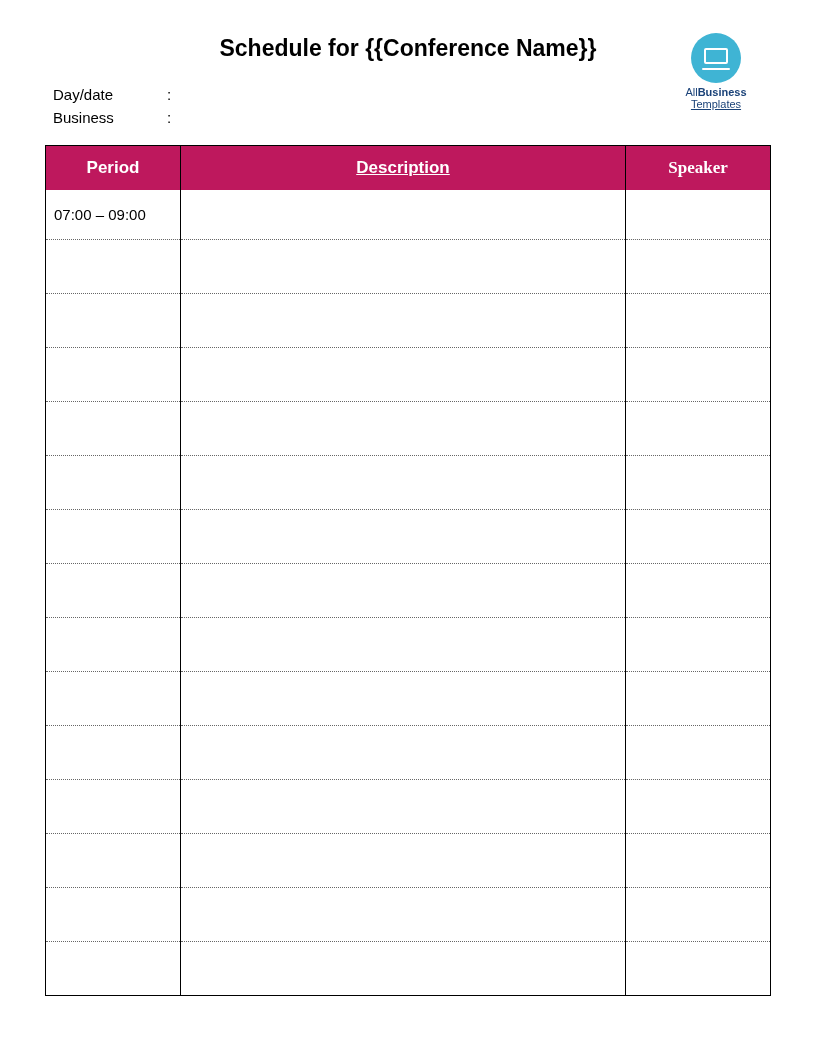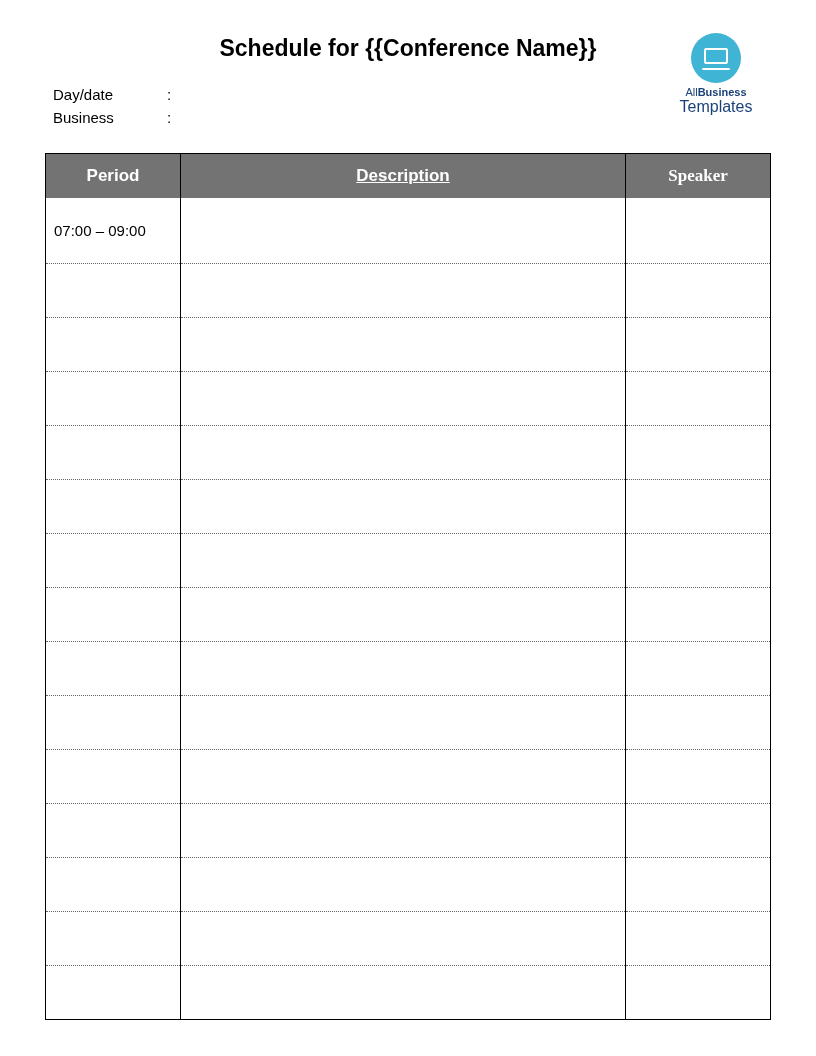--- a/index.html
+++ b/index.html
@@ -13,21 +13,21 @@
       width: 816px;
       height: 1056px;
       position: relative;
     }
     .page {
       padding: 30px 45px 45px 45px;
       position: relative;
     }
     .header-area {
       position: relative;
-      margin-bottom: 24px;
+      margin-bottom: 16px;
     }
     .title {
       text-align: center;
       font-size: 23px;
       font-weight: bold;
       color: #000000;
       margin-top: 5px;
       margin-bottom: 22px;
     }
     .meta {
@@ -87,32 +87,33 @@
     .logo-text1 {
       font-size: 11px;
       color: #1a4278;
       margin-top: 3px;
       font-weight: normal;
     }
     .logo-text1 .bold {
       font-weight: bold;
     }
     .logo-text2 {
-      font-size: 16px;
+      font-size: 11px;
       color: #1a4278;
       font-weight: normal;
+      text-decoration: underline;
     }
     table.schedule {
       width: 100%;
       border-collapse: collapse;
       border: 1px solid #000000;
       margin-top: 14px;
     }
     table.schedule th {
-      background: #737373;
+      background: #be185d;
       color: #ffffff;
       font-size: 17px;
       font-weight: bold;
       text-align: center;
       padding: 12px 15px;
       border-left: 1px solid #000000;
       border-right: 1px solid #000000;
     }
     table.schedule th:first-child {
       width: 135px;
@@ -123,21 +124,21 @@
     }
     table.schedule th:nth-child(3) {
       width: 145px;
       font-family: Liberation Serif, serif;
     }
     table.schedule td {
       border-left: 1px solid #000000;
       border-right: 1px solid #000000;
       border-bottom: 1px dotted #666666;
       height: 54px;
-      padding: 24px 8px;
+      padding: 16px 8px;
       font-size: 15px;
       vertical-align: top;
     }
     table.schedule tr:first-of-type td {
       height: 40px;
     }
     table.schedule tr:last-child td {
       border-bottom: 1px solid #000000;
     }
   </style>

